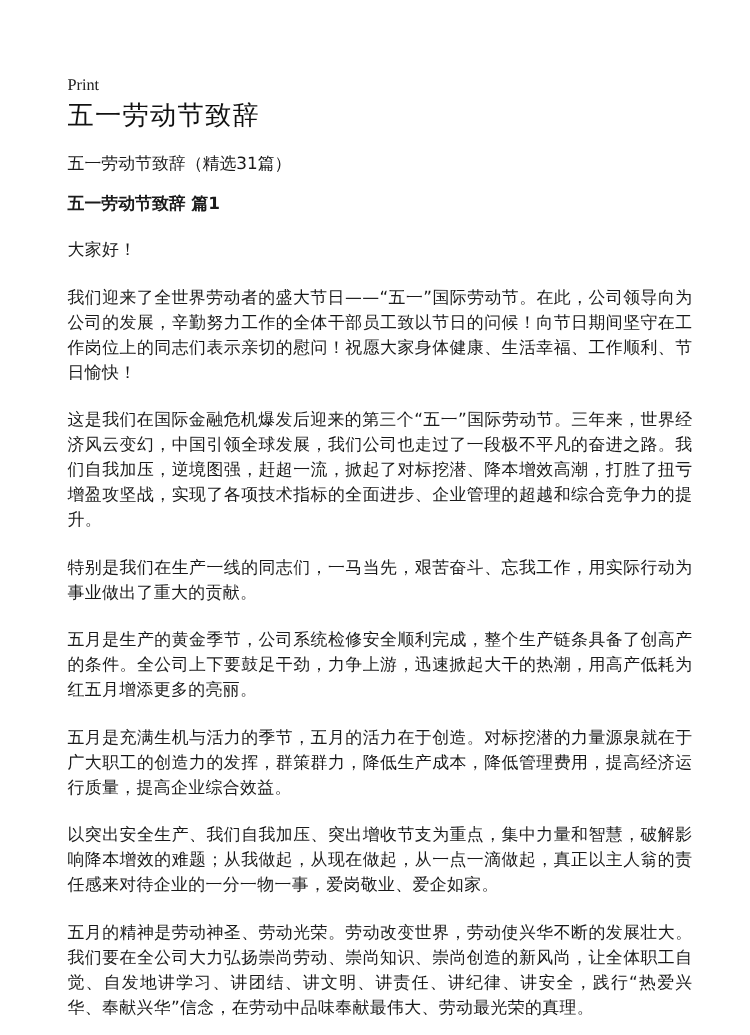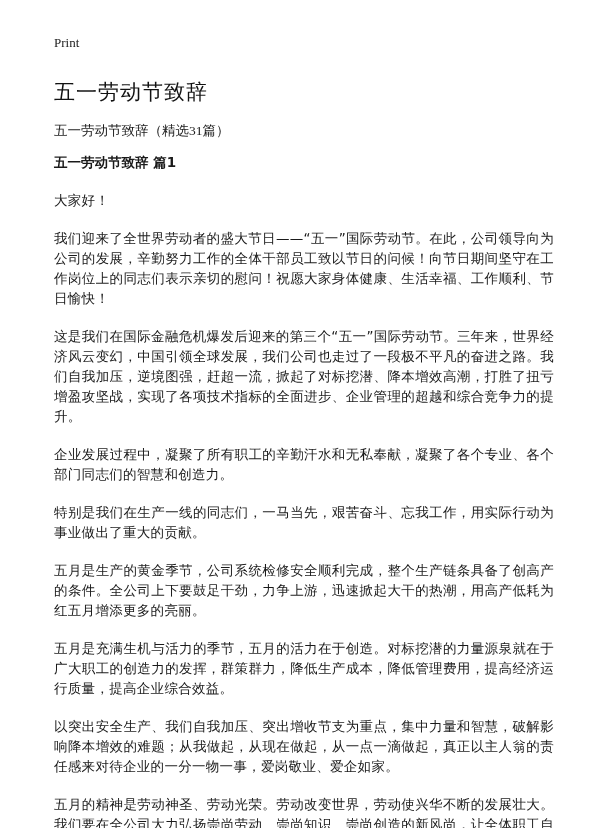--- a/index.html
+++ b/index.html
@@ -1,35 +1,34 @@
 <!DOCTYPE html>
 <html><head>
 <meta charset="utf-8">
 <style>
   html, body { margin: 0; padding: 0; background: #ffffff; }
   body { width: 600px; height: 828px; overflow: hidden; position: relative;
          font-family: "DejaVu Sans", sans-serif; color: #1a1a1a; }
-  .print-label { position: absolute; left: 54px; top: 35px; font-family: "Liberation Serif", serif; font-size: 13px; color: #222; }
+  .print-label { position: absolute; left: 54px; top: 60px; font-family: "Liberation Serif", serif; font-size: 13px; color: #222; }
   .page { position: absolute; left: 54px; top: 78px; width: 500px; }
   .title { text-align: left; font-size: 21px; margin: 0 0 14px 0; font-weight: normal; color: #111; letter-spacing: 1px; }
-  .subtitle { font-size: 13.5px; margin: 16px 0 14px 0; font-family: Liberation Serif, serif; }
+  .subtitle { font-size: 13.5px; margin: 16px 0 14px 0; }
   .section-heading { font-size: 13.5px; font-weight: bold; margin: 4px 0 12px 0; }
   p.para { font-size: 13.5px; line-height: 20px; margin: 18px 0 12px 0; text-align: justify; letter-spacing: 0.3px; }
 </style>
 </head>
 <body>
 
 <div class="print-label">Print</div>
 
 <div class="page">
   <h1 class="title">五一劳动节致辞</h1>
   <div class="subtitle">五一劳动节致辞（精选31篇）</div>
   <div class="section-heading">五一劳动节致辞 篇1</div>
   <p class="para">大家好！</p>
   <p class="para">我们迎来了全世界劳动者的盛大节日——“五一”国际劳动节。在此，公司领导向为公司的发展，辛勤努力工作的全体干部员工致以节日的问候！向节日期间坚守在工作岗位上的同志们表示亲切的慰问！祝愿大家身体健康、生活幸福、工作顺利、节日愉快！</p>
   <p class="para">这是我们在国际金融危机爆发后迎来的第三个“五一”国际劳动节。三年来，世界经济风云变幻，中国引领全球发展，我们公司也走过了一段极不平凡的奋进之路。我们自我加压，逆境图强，赶超一流，掀起了对标挖潜、降本增效高潮，打胜了扭亏增盈攻坚战，实现了各项技术指标的全面进步、企业管理的超越和综合竞争力的提升。</p>
-  <p class="para">企业发展过程中，凝聚了所有职工的辛勤汗水和无私奉献，凝聚了各个专业、各个部门同志们的智慧和创造力。</p>
   <p class="para">特别是我们在生产一线的同志们，一马当先，艰苦奋斗、忘我工作，用实际行动为事业做出了重大的贡献。</p>
   <p class="para">五月是生产的黄金季节，公司系统检修安全顺利完成，整个生产链条具备了创高产的条件。全公司上下要鼓足干劲，力争上游，迅速掀起大干的热潮，用高产低耗为红五月增添更多的亮丽。</p>
   <p class="para">五月是充满生机与活力的季节，五月的活力在于创造。对标挖潜的力量源泉就在于广大职工的创造力的发挥，群策群力，降低生产成本，降低管理费用，提高经济运行质量，提高企业综合效益。</p>
   <p class="para">以突出安全生产、我们自我加压、突出增收节支为重点，集中力量和智慧，破解影响降本增效的难题；从我做起，从现在做起，从一点一滴做起，真正以主人翁的责任感来对待企业的一分一物一事，爱岗敬业、爱企如家。</p>
   <p class="para">五月的精神是劳动神圣、劳动光荣。劳动改变世界，劳动使兴华不断的发展壮大。我们要在全公司大力弘扬崇尚劳动、崇尚知识、崇尚创造的新风尚，让全体职工自觉、自发地讲学习、讲团结、讲文明、讲责任、讲纪律、讲安全，践行“热爱兴华、奉献兴华”信念，在劳动中品味奉献最伟大、劳动最光荣的真理。</p>
 </div>
 
 </body></html>

